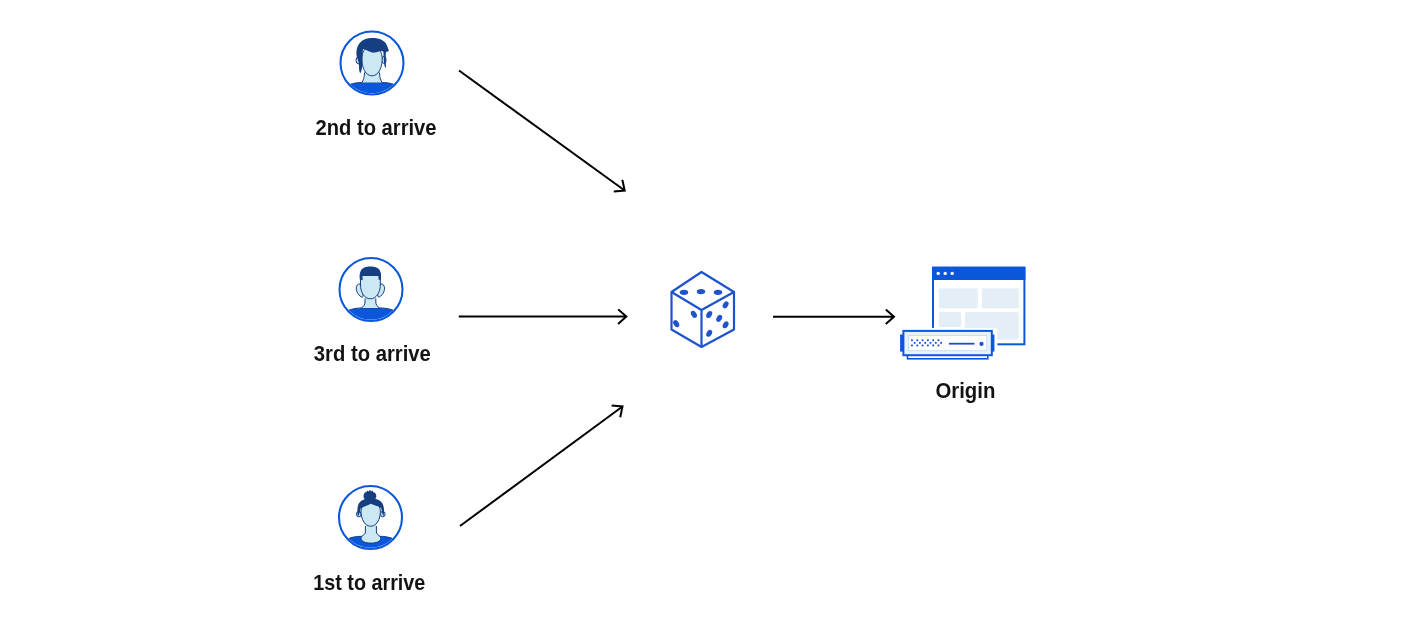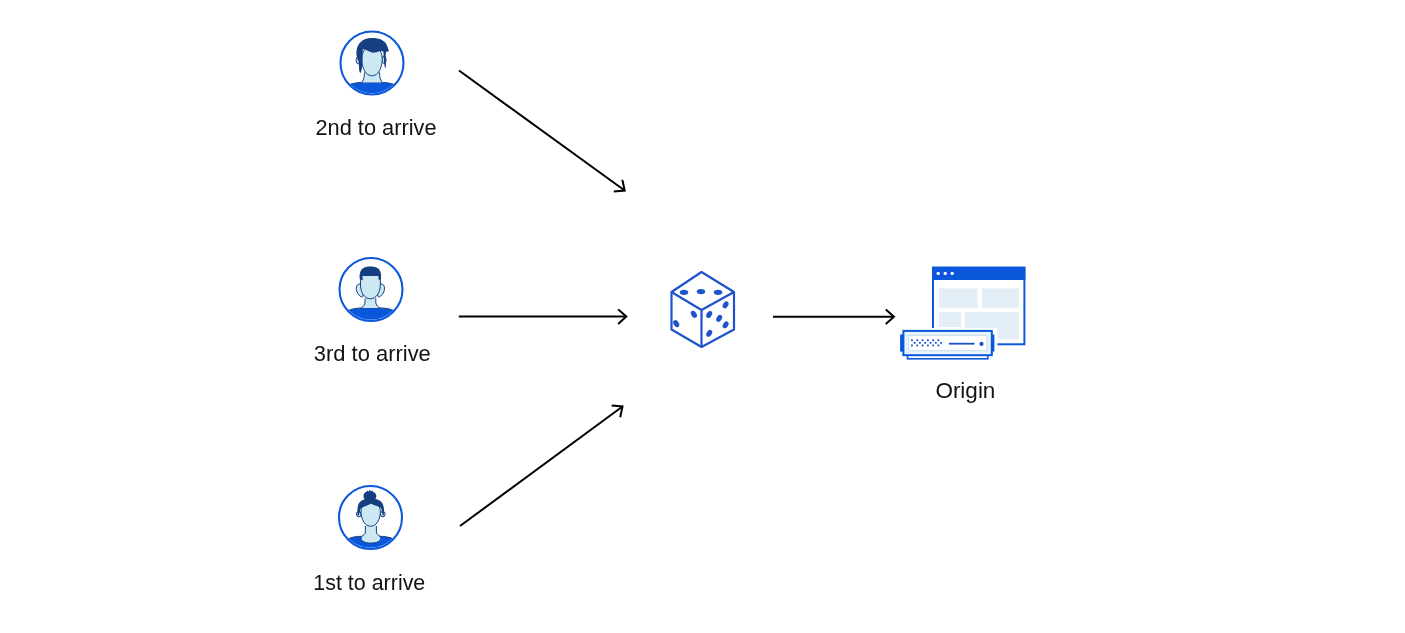--- a/index.html
+++ b/index.html
@@ -1,16 +1,16 @@
 <!DOCTYPE html>
 <html><head>
 <meta charset="utf-8">
 <style>
 html,body{margin:0;padding:0;background:#fff;}
-#c{position:relative;width:1405px;height:599px;font-family:"Liberation Sans",sans-serif;overflow:hidden;}
+#c{position:relative;width:1405px;height:599px;font-family:"Liberation Sans",sans-serif;overflow:hidden;font-weight:bold;}
 </style>
 </head>
 <body>
 <div id="c">
 <svg width="1405" height="633" viewBox="0 0 1405 633">
 <defs>
 <marker id="ah" markerWidth="26" markerHeight="18" refX="12" refY="8" orient="auto" markerUnits="userSpaceOnUse">
   <path d="M3.8,0.7 L12,8 L3.8,15.3" fill="none" stroke="#000" stroke-width="2"></path>
 </marker>
 <clipPath id="av1c">

